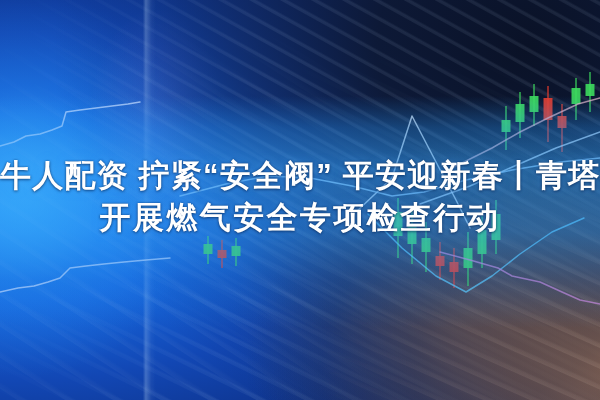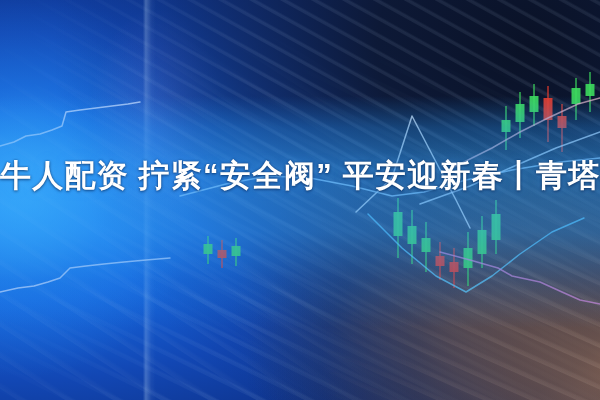--- a/index.html
+++ b/index.html
@@ -218,15 +218,16 @@
         <polyline points="180,196 226,184 268,176 310,178 352,186 392,196 424,192 466,180 512,170 560,162 600,158" fill="none" stroke="#a9d8ff" stroke-width="1.5" stroke-linejoin="round" stroke-linecap="round" opacity="0.72"></polyline>
         <polyline points="368,214 402,248 436,276 466,292 492,276 520,254 552,232 584,218" fill="none" stroke="#63d2ff" stroke-width="1.5" stroke-linejoin="round" stroke-linecap="round" opacity="0.72"></polyline>
         <polyline points="440,252 470,260 498,268 512,276 540,282 562,292 580,300 600,304" fill="none" stroke="#d487d8" stroke-width="1.5" stroke-linejoin="round" stroke-linecap="round" opacity="0.72"></polyline>
       </g>
   </svg>
 
   <div class="layer bg-bluebelt"></div>
 
   <div class="headline">
     <span class="line l1">牛人配资 拧紧“安全阀” 平安迎新春丨青塔街道</span>
+    <span class="line l2">开展燃气安全专项检查行动</span>
   </div>
 
 </div>
 
 </body></html>

